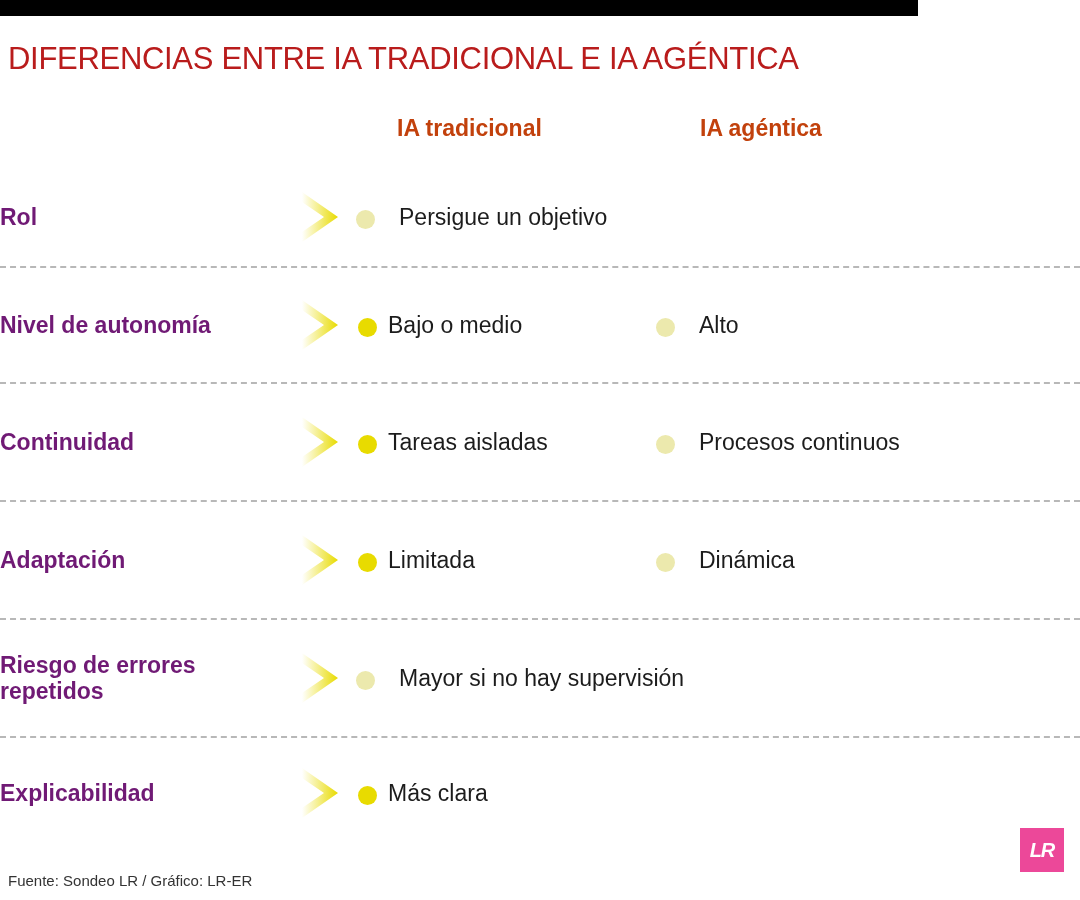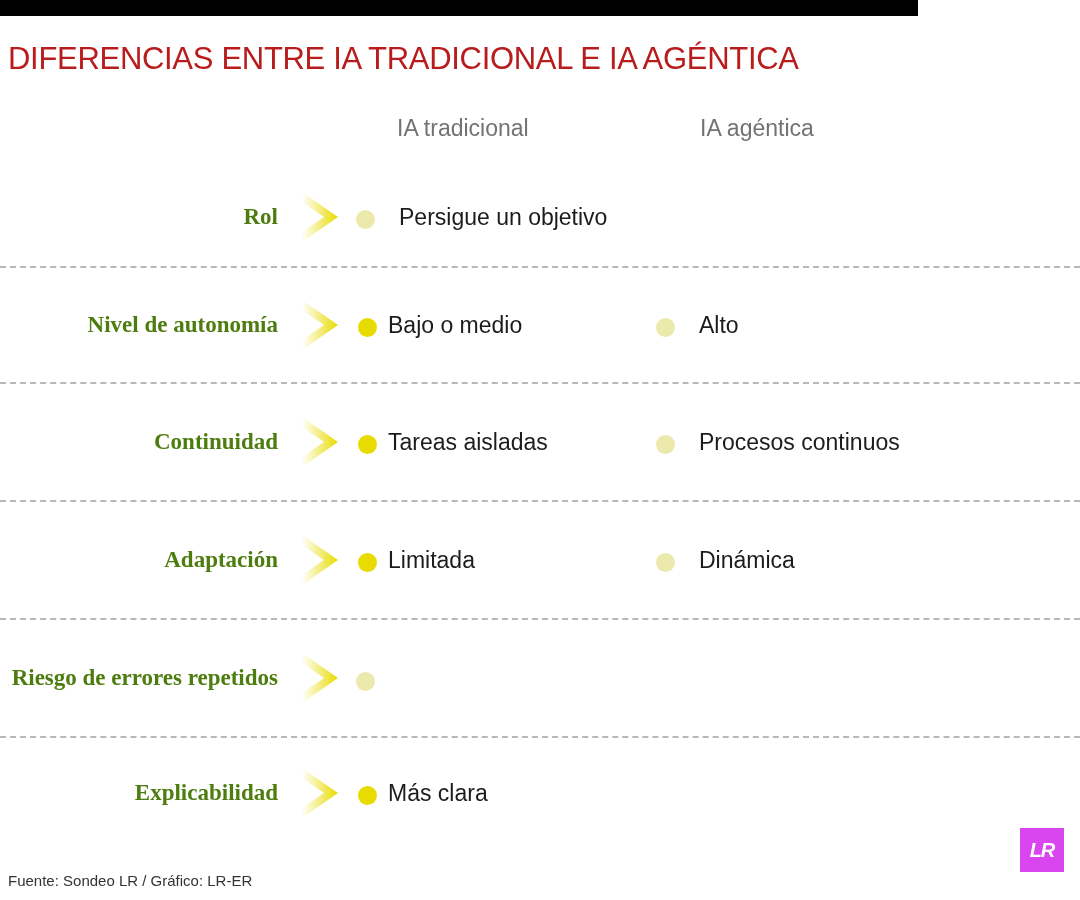--- a/index.html
+++ b/index.html
@@ -36,22 +36,22 @@
   .col-headers {
     position: absolute;
     top: 115px;
     left: 0;
     width: 1080px;
     height: 40px;
   }
   .col-head {
     position: absolute;
     font-size: 23px;
-    font-weight: normal;
-    color: #737373;
+    font-weight: bold;
+    color: #c2410c;
     white-space: nowrap;
   }
   .col-head.c1 { left: 397px; }
   .col-head.c2 { left: 700px; }
 
   .rows {
     position: absolute;
     top: 168px;
     left: 0;
     width: 1080px;
@@ -63,26 +63,24 @@
     border-bottom: 2px dashed #b8b8b8;
     display: flex;
     align-items: center;
   }
   .row:last-child { border-bottom: none; }
 
   .row-label {
     width: 290px;
     padding-right: 12px;
     box-sizing: border-box;
-    text-align: right;
     font-size: 23px;
     font-weight: bold;
     line-height: 1.15;
-    color: #4d7c0f;
-    font-family: Liberation Serif, serif;
+    color: #701a75;
   }
   .chevron {
     width: 62px;
     display: flex;
     align-items: center;
     justify-content: center;
     flex: none;
   }
   .cell {
     display: flex;
@@ -114,21 +112,21 @@
     top: 872px;
     font-size: 15px;
     color: #333333;
   }
   .logo {
     position: absolute;
     right: 16px;
     top: 828px;
     width: 44px;
     height: 44px;
-    background: #d946ef;
+    background: #ec4899;
     color: #ffffff;
     font-size: 20px;
     font-weight: bold;
     font-style: italic;
     display: flex;
     align-items: center;
     justify-content: center;
     letter-spacing: -1px;
   }
 </style>
@@ -242,20 +240,21 @@
             <linearGradient id="g4" x1="0" y1="0" x2="1" y2="0">
               <stop offset="0" stop-color="#ffffff"></stop>
               <stop offset="1" stop-color="#e8db00"></stop>
             </linearGradient>
           </defs>
           <path d="M4 4 L40 29 L4 54 L4 44 L26 29 L4 14 Z" fill="url(#g4)"></path>
         </svg>
     </div>
     <div class="cell c2">
       <span class="dot soft"></span>
+      <span class="cell-text">Mayor si no hay supervisión</span>
     </div>
   </div>
 
   <div class="row" style="height:110px;">
     <div class="row-label">Explicabilidad</div>
     <div class="chevron">
       <svg width="46" height="58" viewBox="0 0 46 58">
           <defs>
             <linearGradient id="g5" x1="0" y1="0" x2="1" y2="0">
               <stop offset="0" stop-color="#ffffff"></stop>

